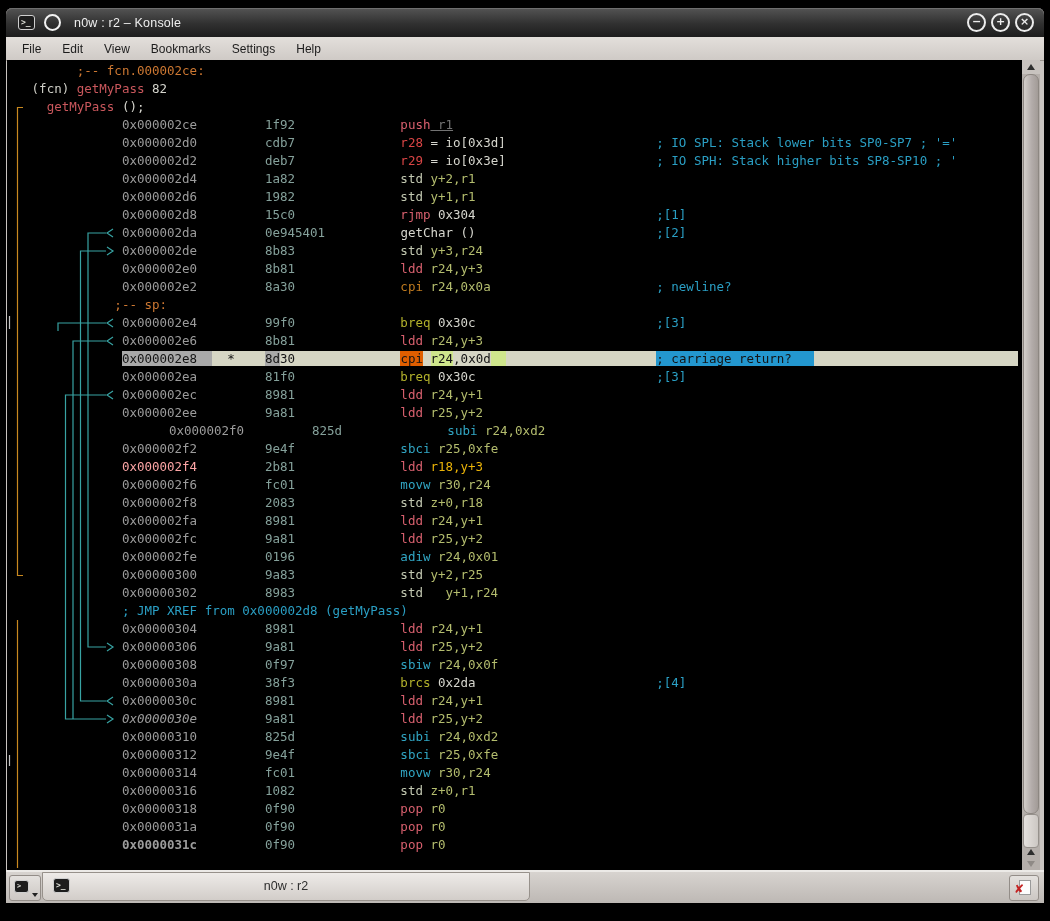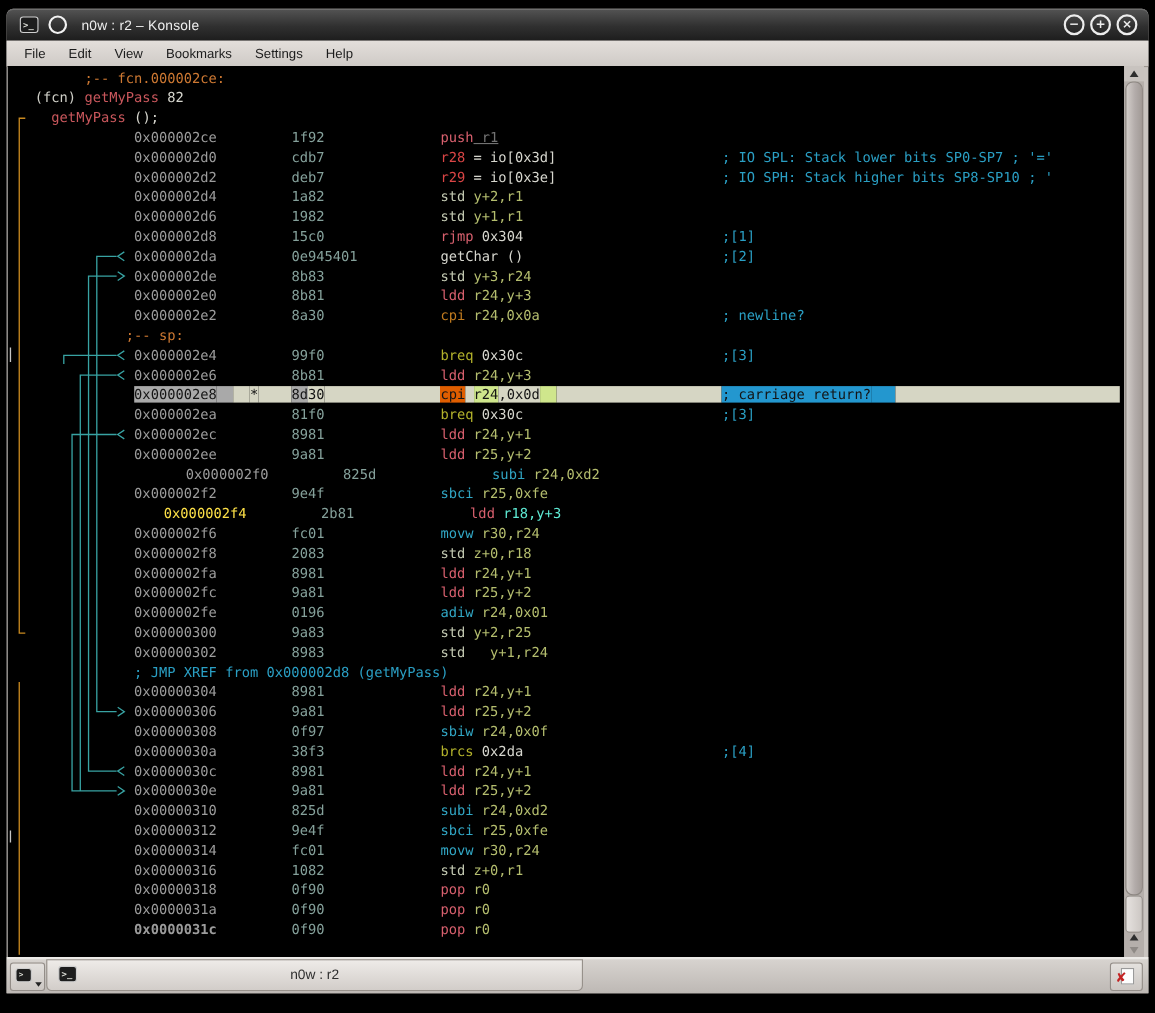--- a/index.html
+++ b/index.html
@@ -100,35 +100,35 @@
         <div class="tl"><span>               </span><span style="color: rgb(156, 156, 156);">0x000002e2</span><span>         </span><span style="color: rgb(133, 161, 155);">8a30</span><span>              </span><span style="color: rgb(193, 123, 31);">cpi</span><span style="color: rgb(180, 189, 110);"> r24,0x0a</span><span>                      </span><span style="color: rgb(42, 159, 196);">; newline?</span></div>
         <div class="tl"><span>              </span><span style="color: rgb(205, 120, 50);">;-- sp:</span></div>
         <div class="tl"><span>               </span><span style="color: rgb(156, 156, 156);">0x000002e4</span><span>         </span><span style="color: rgb(133, 161, 155);">99f0</span><span>              </span><span style="color: rgb(178, 177, 43);">breq</span><span style="color: rgb(214, 214, 206);"> 0x30c</span><span>                        </span><span style="color: rgb(42, 159, 196);">;[3]</span></div>
         <div class="tl"><span>               </span><span style="color: rgb(156, 156, 156);">0x000002e6</span><span>         </span><span style="color: rgb(133, 161, 155);">8b81</span><span>              </span><span style="color: rgb(216, 96, 110);">ldd</span><span style="color: rgb(180, 189, 110);"> r24,y+3</span></div>
         <div class="tl"><span>               </span><span style="color: rgb(20, 20, 20); background-color: rgb(169, 169, 169);">0x000002e8</span><span style="color: rgb(20, 20, 20); background-color: rgb(169, 169, 169);">  </span><span style="color: rgb(20, 20, 20); background-color: rgb(214, 214, 196);">  </span><span style="color: rgb(20, 20, 20); background-color: rgb(214, 214, 196);">*</span><span style="color: rgb(20, 20, 20); background-color: rgb(214, 214, 196);">    </span><span style="color: rgb(20, 20, 20); background-color: rgb(169, 169, 169);">8d</span><span style="color: rgb(20, 20, 20); background-color: rgb(214, 214, 196);">30</span><span style="color: rgb(20, 20, 20); background-color: rgb(214, 214, 196);">              </span><span style="color: rgb(20, 20, 20); background-color: rgb(224, 94, 0);">cpi</span><span style="color: rgb(20, 20, 20); background-color: rgb(214, 214, 196);"> </span><span style="color: rgb(20, 20, 20); background-color: rgb(207, 230, 140);">r24</span><span style="color: rgb(20, 20, 20); background-color: rgb(214, 214, 196);">,0x0d</span><span style="color: rgb(20, 20, 20); background-color: rgb(207, 230, 140);">  </span><span style="color: rgb(20, 20, 20); background-color: rgb(214, 214, 196);">                    </span><span style="color: rgb(20, 20, 20); background-color: rgb(35, 151, 207);">; carriage return?</span><span style="color: rgb(20, 20, 20); background-color: rgb(35, 151, 207);">   </span><span style="color: rgb(20, 20, 20); background-color: rgb(214, 214, 196);">                           </span></div>
         <div class="tl"><span>               </span><span style="color: rgb(156, 156, 156);">0x000002ea</span><span>         </span><span style="color: rgb(133, 161, 155);">81f0</span><span>              </span><span style="color: rgb(178, 177, 43);">breq</span><span style="color: rgb(214, 214, 206);"> 0x30c</span><span>                        </span><span style="color: rgb(42, 159, 196);">;[3]</span></div>
         <div class="tl"><span>               </span><span style="color: rgb(156, 156, 156);">0x000002ec</span><span>         </span><span style="color: rgb(133, 161, 155);">8981</span><span>              </span><span style="color: rgb(216, 96, 110);">ldd</span><span style="color: rgb(180, 189, 110);"> r24,y+1</span></div>
         <div class="tl"><span>               </span><span style="color: rgb(156, 156, 156);">0x000002ee</span><span>         </span><span style="color: rgb(133, 161, 155);">9a81</span><span>              </span><span style="color: rgb(216, 96, 110);">ldd</span><span style="color: rgb(180, 189, 110);"> r25,y+2</span></div>
         <div class="tl"><span>               </span><span style="color: rgb(156, 156, 156); margin-left: 47px;">0x000002f0</span><span>         </span><span style="color: rgb(133, 161, 155);">825d</span><span>              </span><span style="color: rgb(49, 166, 196);">subi</span><span style="color: rgb(180, 189, 110);"> r24,0xd2</span></div>
         <div class="tl"><span>               </span><span style="color: rgb(156, 156, 156);">0x000002f2</span><span>         </span><span style="color: rgb(133, 161, 155);">9e4f</span><span>              </span><span style="color: rgb(49, 166, 196);">sbci</span><span style="color: rgb(180, 189, 110);"> r25,0xfe</span></div>
-        <div class="tl"><span>               </span><span style="color: #fde047; margin-left: 27px;">0x000002f4</span><span>         </span><span style="color: rgb(133, 161, 155);">2b81</span><span>              </span><span style="color: rgb(216, 96, 110);">ldd</span><span style="color: #5eead4; text-align: center;"> r18,y+3</span></div>
+        <div class="tl"><span>               </span><span style="color: #fca5a5;">0x000002f4</span><span>         </span><span style="color: rgb(133, 161, 155);">2b81</span><span>              </span><span style="color: rgb(216, 96, 110);">ldd</span><span style="color: #eab308; text-align: center;"> r18,y+3</span></div>
         <div class="tl"><span>               </span><span style="color: rgb(156, 156, 156);">0x000002f6</span><span>         </span><span style="color: rgb(133, 161, 155);">fc01</span><span>              </span><span style="color: rgb(49, 166, 196);">movw</span><span style="color: rgb(180, 189, 110);"> r30,r24</span></div>
         <div class="tl"><span>               </span><span style="color: rgb(156, 156, 156);">0x000002f8</span><span>         </span><span style="color: rgb(133, 161, 155);">2083</span><span>              </span><span style="color: rgb(195, 201, 178);">std</span><span style="color: rgb(180, 189, 110);"> z+0,r18</span></div>
         <div class="tl"><span>               </span><span style="color: rgb(156, 156, 156);">0x000002fa</span><span>         </span><span style="color: rgb(133, 161, 155);">8981</span><span>              </span><span style="color: rgb(216, 96, 110);">ldd</span><span style="color: rgb(180, 189, 110);"> r24,y+1</span></div>
         <div class="tl"><span>               </span><span style="color: rgb(156, 156, 156);">0x000002fc</span><span>         </span><span style="color: rgb(133, 161, 155);">9a81</span><span>              </span><span style="color: rgb(216, 96, 110);">ldd</span><span style="color: rgb(180, 189, 110);"> r25,y+2</span></div>
         <div class="tl"><span>               </span><span style="color: rgb(156, 156, 156);">0x000002fe</span><span>         </span><span style="color: rgb(133, 161, 155);">0196</span><span>              </span><span style="color: rgb(49, 166, 196);">adiw</span><span style="color: rgb(180, 189, 110);"> r24,0x01</span></div>
         <div class="tl"><span>               </span><span style="color: rgb(156, 156, 156);">0x00000300</span><span>         </span><span style="color: rgb(133, 161, 155);">9a83</span><span>              </span><span style="color: rgb(195, 201, 178);">std</span><span style="color: rgb(180, 189, 110);"> y+2,r25</span></div>
         <div class="tl"><span>               </span><span style="color: rgb(156, 156, 156);">0x00000302</span><span>         </span><span style="color: rgb(133, 161, 155);">8983</span><span>              </span><span style="color: rgb(195, 201, 178);">std</span><span style="color: rgb(180, 189, 110); padding-left: 15px;"> y+1,r24</span></div>
         <div class="tl"><span>               </span><span style="color: rgb(42, 159, 196);">; JMP XREF from 0x000002d8 (getMyPass)</span></div>
         <div class="tl"><span>               </span><span style="color: rgb(156, 156, 156);">0x00000304</span><span>         </span><span style="color: rgb(133, 161, 155);">8981</span><span>              </span><span style="color: rgb(216, 96, 110);">ldd</span><span style="color: rgb(180, 189, 110);"> r24,y+1</span></div>
         <div class="tl"><span>               </span><span style="color: rgb(156, 156, 156);">0x00000306</span><span>         </span><span style="color: rgb(133, 161, 155);">9a81</span><span>              </span><span style="color: rgb(216, 96, 110);">ldd</span><span style="color: rgb(180, 189, 110);"> r25,y+2</span></div>
         <div class="tl"><span>               </span><span style="color: rgb(156, 156, 156);">0x00000308</span><span>         </span><span style="color: rgb(133, 161, 155);">0f97</span><span>              </span><span style="color: rgb(49, 166, 196);">sbiw</span><span style="color: rgb(180, 189, 110);"> r24,0x0f</span></div>
         <div class="tl"><span>               </span><span style="color: rgb(156, 156, 156);">0x0000030a</span><span>         </span><span style="color: rgb(133, 161, 155);">38f3</span><span>              </span><span style="color: rgb(178, 177, 43);">brcs</span><span style="color: rgb(214, 214, 206);"> 0x2da</span><span>                        </span><span style="color: rgb(42, 159, 196);">;[4]</span></div>
         <div class="tl"><span>               </span><span style="color: rgb(156, 156, 156);">0x0000030c</span><span>         </span><span style="color: rgb(133, 161, 155);">8981</span><span>              </span><span style="color: rgb(216, 96, 110);">ldd</span><span style="color: rgb(180, 189, 110);"> r24,y+1</span></div>
-        <div class="tl"><span>               </span><span style="color: rgb(156, 156, 156);">0x0000030e</span><span>         </span><span style="color: rgb(133, 161, 155);">9a81</span><span>              </span><span style="color: rgb(216, 96, 110);">ldd</span><span style="color: rgb(180, 189, 110);"> r25,y+2</span></div>
+        <div class="tl"><span>               </span><span style="color: rgb(156, 156, 156); font-style: italic;">0x0000030e</span><span>         </span><span style="color: rgb(133, 161, 155);">9a81</span><span>              </span><span style="color: rgb(216, 96, 110);">ldd</span><span style="color: rgb(180, 189, 110);"> r25,y+2</span></div>
         <div class="tl"><span>               </span><span style="color: rgb(156, 156, 156);">0x00000310</span><span>         </span><span style="color: rgb(133, 161, 155);">825d</span><span>              </span><span style="color: rgb(49, 166, 196);">subi</span><span style="color: rgb(180, 189, 110);"> r24,0xd2</span></div>
         <div class="tl"><span>               </span><span style="color: rgb(156, 156, 156);">0x00000312</span><span>         </span><span style="color: rgb(133, 161, 155);">9e4f</span><span>              </span><span style="color: rgb(49, 166, 196);">sbci</span><span style="color: rgb(180, 189, 110);"> r25,0xfe</span></div>
         <div class="tl"><span>               </span><span style="color: rgb(156, 156, 156);">0x00000314</span><span>         </span><span style="color: rgb(133, 161, 155);">fc01</span><span>              </span><span style="color: rgb(49, 166, 196);">movw</span><span style="color: rgb(180, 189, 110);"> r30,r24</span></div>
         <div class="tl"><span>               </span><span style="color: rgb(156, 156, 156);">0x00000316</span><span>         </span><span style="color: rgb(133, 161, 155);">1082</span><span>              </span><span style="color: rgb(195, 201, 178);">std</span><span style="color: rgb(180, 189, 110);"> z+0,r1</span></div>
         <div class="tl"><span>               </span><span style="color: rgb(156, 156, 156);">0x00000318</span><span>         </span><span style="color: rgb(133, 161, 155);">0f90</span><span>              </span><span style="color: rgb(216, 96, 110);">pop</span><span style="color: rgb(180, 189, 110);"> r0</span></div>
         <div class="tl"><span>               </span><span style="color: rgb(156, 156, 156);">0x0000031a</span><span>         </span><span style="color: rgb(133, 161, 155);">0f90</span><span>              </span><span style="color: rgb(216, 96, 110);">pop</span><span style="color: rgb(180, 189, 110);"> r0</span></div>
         <div class="tl"><span>               </span><span style="color: rgb(156, 156, 156); font-weight: bold;">0x0000031c</span><span>         </span><span style="color: rgb(133, 161, 155);">0f90</span><span>              </span><span style="color: rgb(216, 96, 110);">pop</span><span style="color: rgb(180, 189, 110);"> r0</span></div>
       </div>
     <svg id="flow-svg" width="1015" height="810">
 

